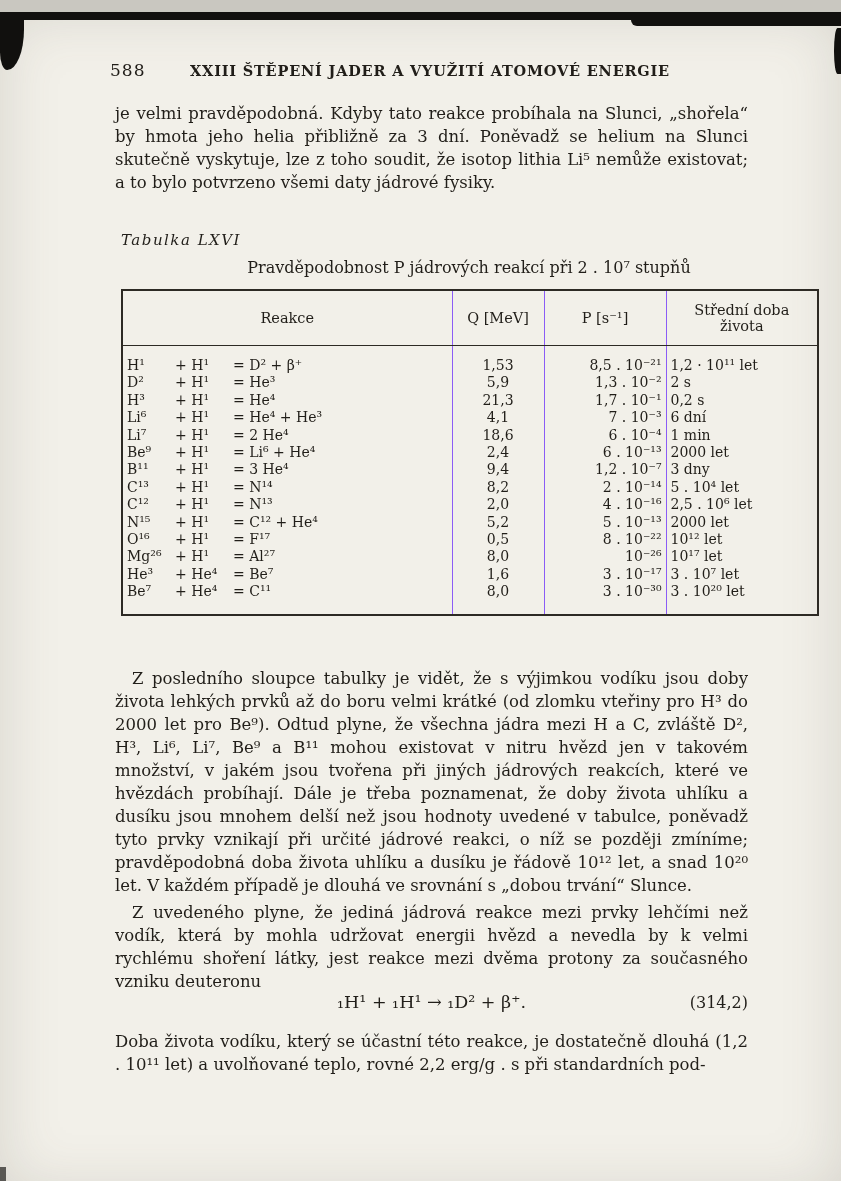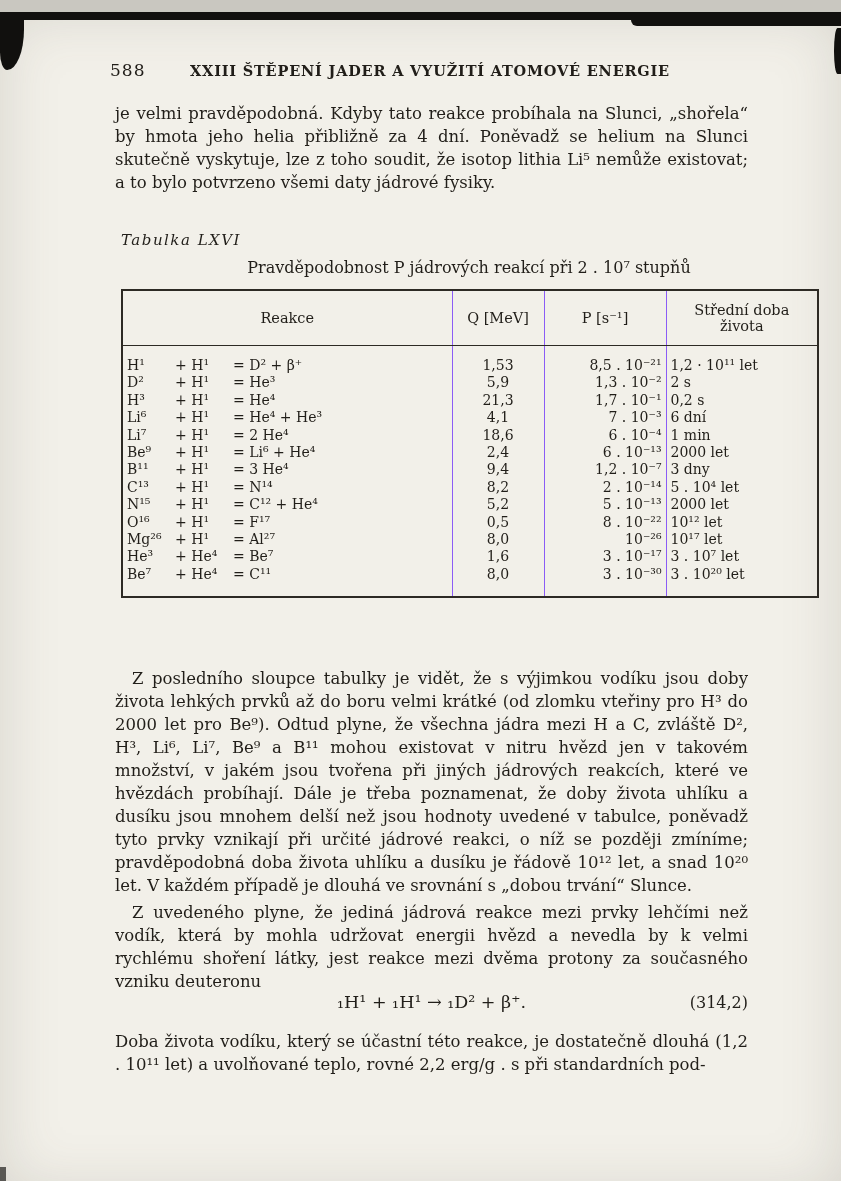--- a/index.html
+++ b/index.html
@@ -87,21 +87,21 @@
   <div class="art art-top-right"></div>
   <div class="art art-top-left"></div>
   <div class="art art-right-edge"></div>
   <div class="art art-bottom-left"></div>
 
   <div class="header">
     <span class="pagenum">588</span>
     <span class="running-title">XXIII ŠTĚPENÍ JADER A VYUŽITÍ ATOMOVÉ ENERGIE</span>
   </div>
 
-  <p class="bodytext text-col p-intro" style="position:absolute;">je velmi pravděpodobná. Kdyby tato reakce probíhala na Slunci, „shořela“ by hmota jeho helia přibližně za 4 dní. Poněvadž se helium na Slunci skutečně vyskytuje, lze z toho soudit, že isotop lithia Li⁵ nemůže existovat; a to bylo potvrzeno všemi daty jádrové fysiky.</p>
+  <p class="bodytext text-col p-intro" style="position:absolute;">je velmi pravděpodobná. Kdyby tato reakce probíhala na Slunci, „shořela“ by hmota jeho helia přibližně za 3 dní. Poněvadž se helium na Slunci skutečně vyskytuje, lze z toho soudit, že isotop lithia Li⁵ nemůže existovat; a to bylo potvrzeno všemi daty jádrové fysiky.</p>
 
   <div class="caption">Tabulka LXVI</div>
   <div class="subtitle">Pravděpodobnost P jádrových reakcí při 2 . 10⁷ stupňů</div>
 
   <table class="data-table">
     <colgroup>
       <col class="c-rx">
         <col class="c-q">
         <col class="c-p">
         <col class="c-life">
@@ -157,20 +157,26 @@
         <td class="pv">1,2 . 10⁻⁷</td>
         <td class="life">3 dny</td>
       </tr>
       <tr>
         <td class="rx"><span class="rx-a">C¹³</span><span class="rx-b">+ H¹</span><span>= N¹⁴</span></td>
         <td class="qv">8,2</td>
         <td class="pv">2 . 10⁻¹⁴</td>
         <td class="life">5 . 10⁴ let</td>
       </tr>
       <tr>
+        <td class="rx"><span class="rx-a">C¹²</span><span class="rx-b">+ H¹</span><span>= N¹³</span></td>
+        <td class="qv">2,0</td>
+        <td class="pv">4 . 10⁻¹⁶</td>
+        <td class="life">2,5 . 10⁶ let</td>
+      </tr>
+      <tr>
         <td class="rx"><span class="rx-a">N¹⁵</span><span class="rx-b">+ H¹</span><span>= C¹² + He⁴</span></td>
         <td class="qv">5,2</td>
         <td class="pv">5 . 10⁻¹³</td>
         <td class="life">2000 let</td>
       </tr>
       <tr>
         <td class="rx"><span class="rx-a">O¹⁶</span><span class="rx-b">+ H¹</span><span>= F¹⁷</span></td>
         <td class="qv">0,5</td>
         <td class="pv">8 . 10⁻²²</td>
         <td class="life">10¹² let</td>

